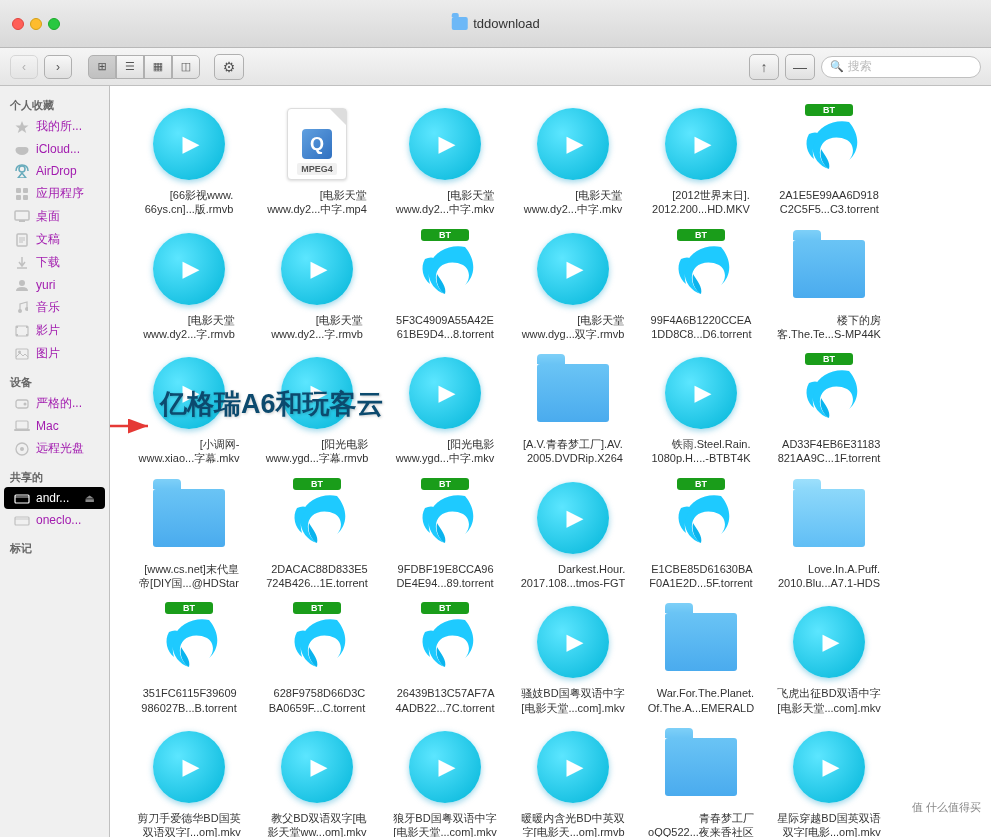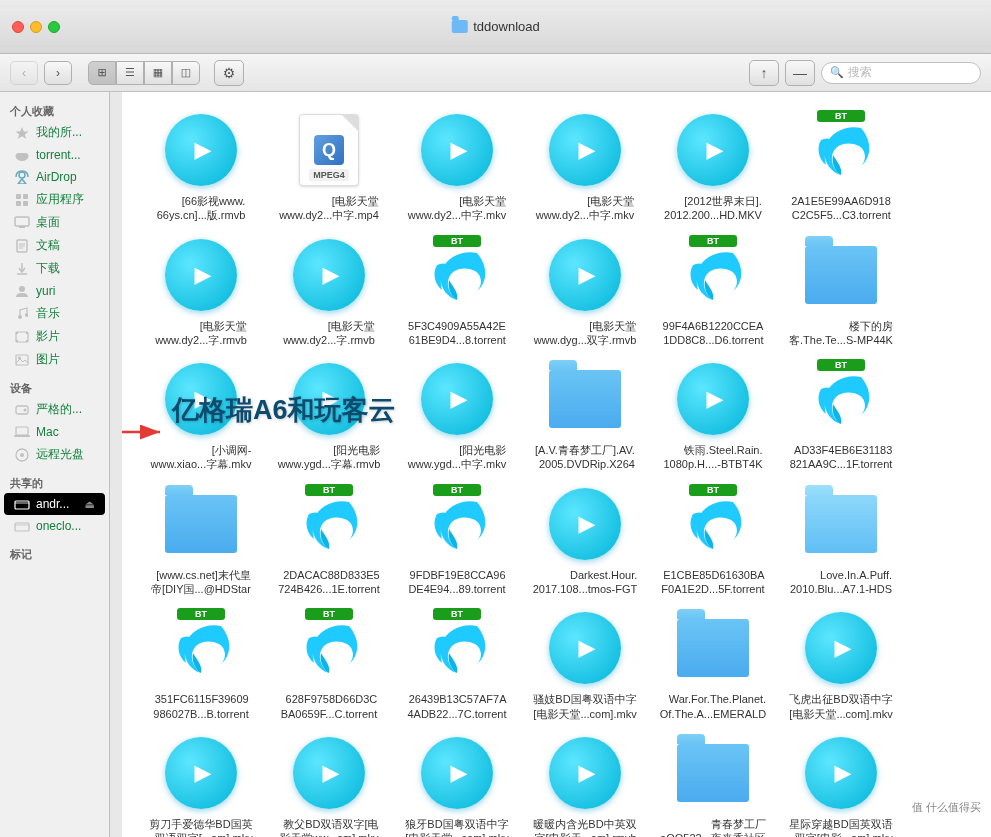--- a/index.html
+++ b/index.html
@@ -8,21 +8,21 @@
       height: 837px;
       background: #e8e8e8;
       font-family: -apple-system, "Helvetica Neue", Arial, sans-serif;
       overflow: hidden;
       display: flex;
       flex-direction: column;
     }
 
     
     .title-bar {
-      height: 54px;
+      height: 48px;
       background: linear-gradient(to bottom, #ececec, #d8d8d8);
       border-bottom: 1px solid #b8b8b8;
       display: flex;
       align-items: center;
       padding: 0 12px;
       position: relative;
     }
     .traffic-lights {
       display: flex;
       gap: 6px;
@@ -140,21 +140,20 @@
       gap: 4px;
       font-size: 12px;
       color: #aaa;
     }
 
     
     .main {
       display: flex;
       flex: 1;
       overflow: hidden;
-      gap: 12px;
     }
 
     
     .sidebar {
       width: 110px;
       background: #f0f0f0;
       border-right: 1px solid #c0c0c0;
       overflow-y: auto;
       padding: 8px 0;
       flex-shrink: 0;
@@ -165,21 +164,21 @@
       color: #666;
       padding: 4px 10px 2px;
     }
     .sidebar-item {
       display: flex;
       align-items: center;
       gap: 6px;
       padding: 3px 10px;
       cursor: pointer;
       font-size: 12px;
-      color: #15803d;
+      color: #a21caf;
       border-radius: 4px;
       margin: 0 4px;
     }
     .sidebar-item.selected { background: #000000; color: white; }
     .sidebar-icon {
       width: 16px;
       height: 16px;
       display: flex;
       align-items: center;
       justify-content: center;
@@ -431,21 +430,21 @@
       <span class="sidebar-label">我的所...</span>
     </div>
     <div class="sidebar-item">
       <div class="sidebar-icon">
         <svg width="16" height="12" viewBox="0 0 16 12">
             <ellipse cx="8" cy="8" rx="6" ry="4" fill="#c0c0c0"></ellipse>
             <ellipse cx="5" cy="7" rx="3.5" ry="3" fill="#c0c0c0"></ellipse>
             <ellipse cx="11" cy="7" rx="3.5" ry="3" fill="#c0c0c0"></ellipse>
           </svg>
       </div>
-      <span class="sidebar-label">torrent...</span>
+      <span class="sidebar-label">iCloud...</span>
     </div>
     <div class="sidebar-item">
       <div class="sidebar-icon">
         <svg width="16" height="14" viewBox="0 0 16 14">
             <path d="M8 9 L4 14 L12 14 Z" fill="none" stroke="#6ab" stroke-width="1.5"></path>
             <circle cx="8" cy="5" r="3" fill="none" stroke="#6ab" stroke-width="1.5"></circle>
             <path d="M2 7 Q2 1 8 1 Q14 1 14 7" fill="none" stroke="#6ab" stroke-width="1.5"></path>
           </svg>
       </div>
       <span class="sidebar-label">AirDrop</span>

